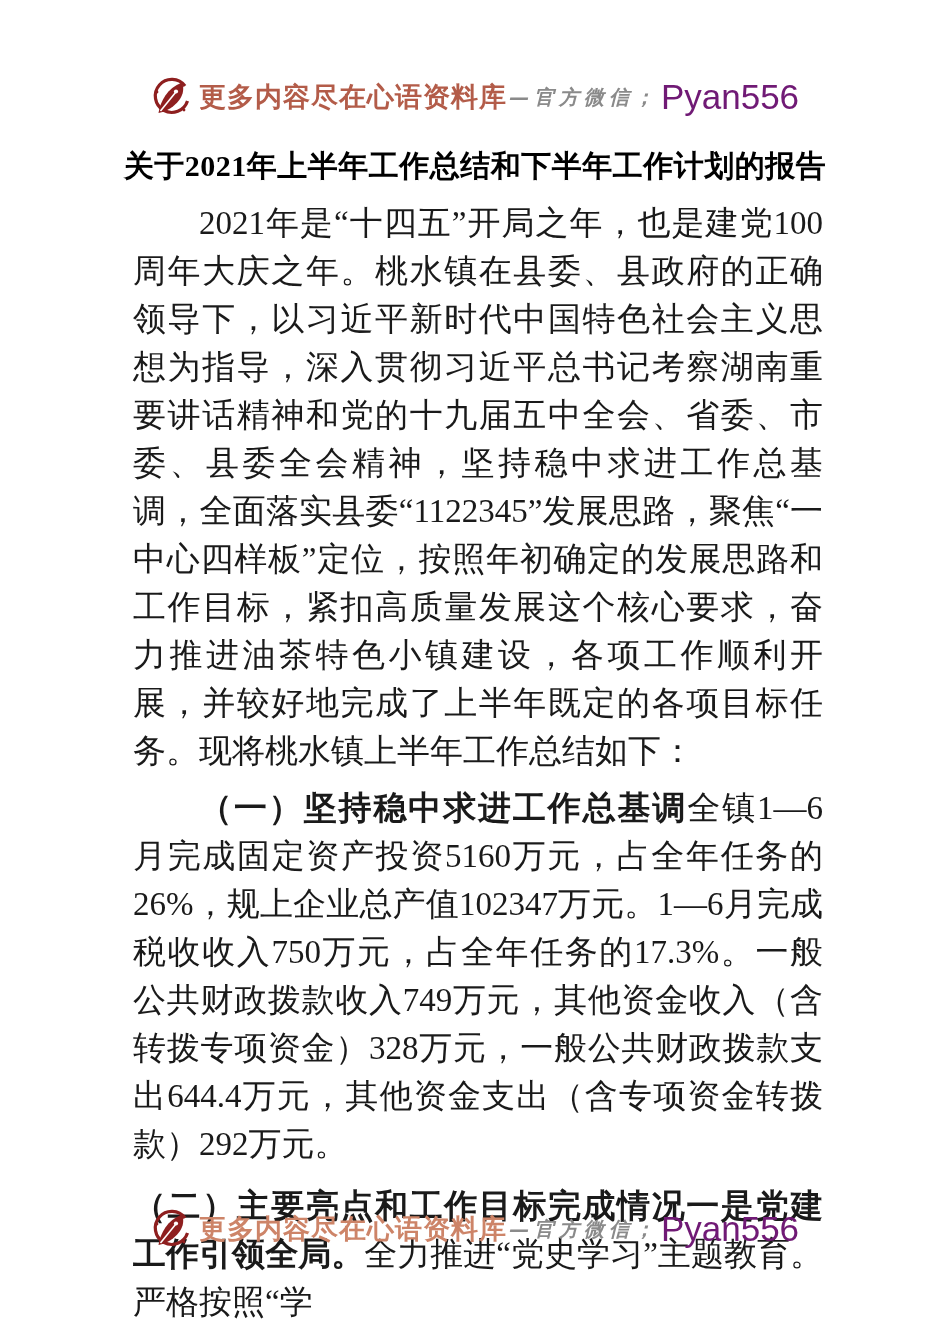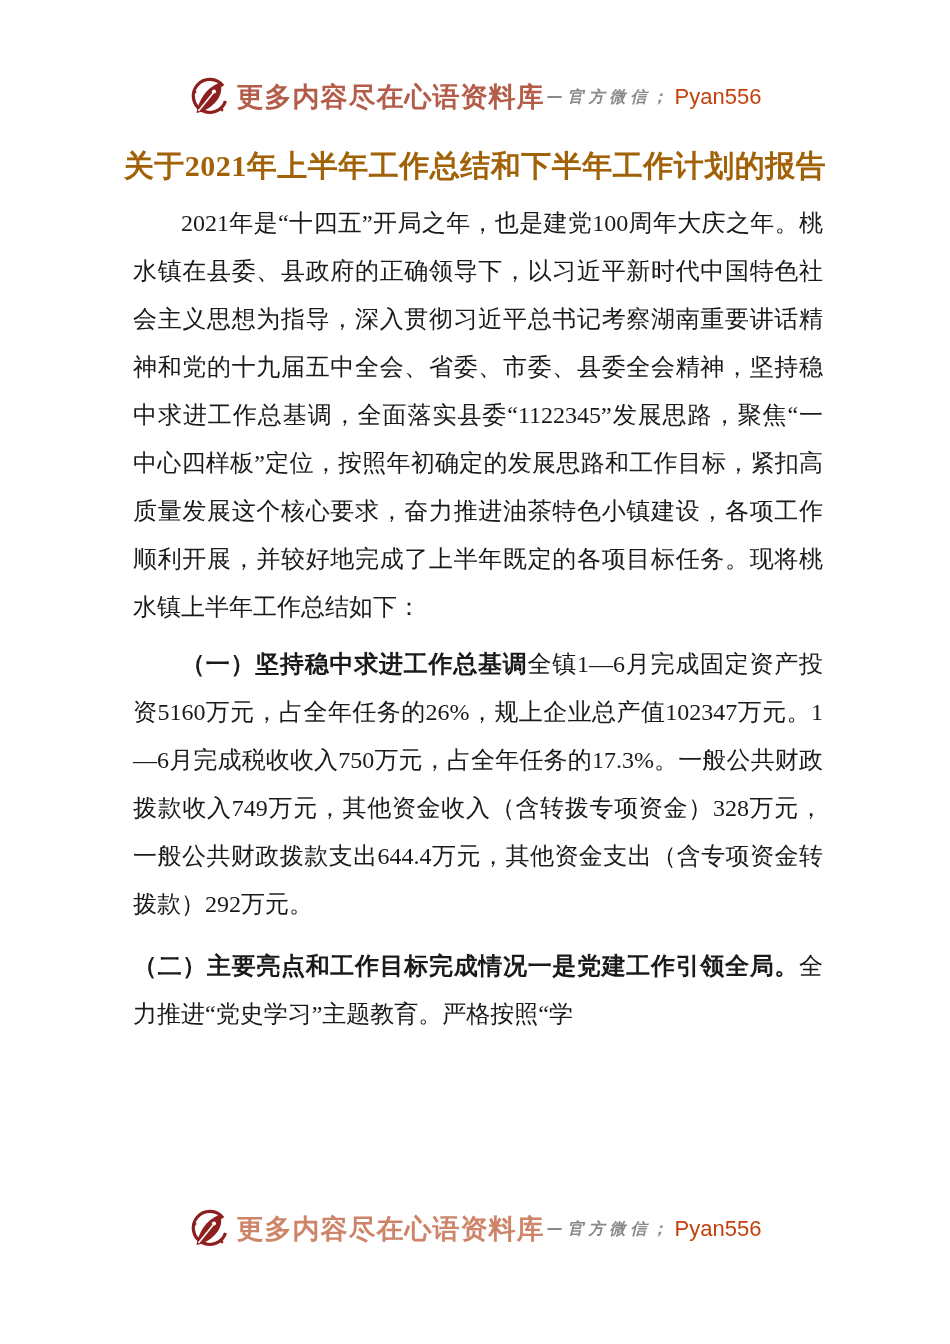--- a/index.html
+++ b/index.html
@@ -32,49 +32,49 @@
     font-weight: bold;
     font-size: 27px;
     color: #b35c49;
     letter-spacing: 1px;
   }
   .watermark.footer .wm-brand { color: #cd8468; }
   .wm-wechat {
     font-family: "DejaVu Serif", "Liberation Serif", serif;
     font-style: italic;
     font-weight: bold;
-    font-size: 16px;
+    font-size: 20px;
     color: #8a8a8a;
     letter-spacing: 5px;
     margin: 0 2px 0 2px;
   }
   .wm-id {
     font-family: "Liberation Sans", "DejaVu Sans", sans-serif;
-    font-size: 22px;
-    color: #c2410c;
+    font-size: 35px;
+    color: #701a75;
   }
 
   
   .doc-title {
     margin: 146px 40px 0 40px;
     text-align: center;
     font-size: 30px;
     font-weight: bold;
-    color: #a16207;
+    color: #000000;
     font-family: "Liberation Serif", "DejaVu Serif", serif;
     letter-spacing: 0.5px;
   }
 
   
   .content {
     margin-top: 12px;
     padding: 0 127px 0 133px;
   }
   .body-para {
-    font-size: 24px;
+    font-size: 33px;
     line-height: 48px;
     text-align: justify;
     text-justify: inter-ideograph;
     color: #1a1a1a;
   }
   .indent { text-indent: 2em; }
   .note-para {
     margin-top: 5px;
     font-family: "Liberation Sans", "DejaVu Sans", sans-serif;
     font-weight: bold;

